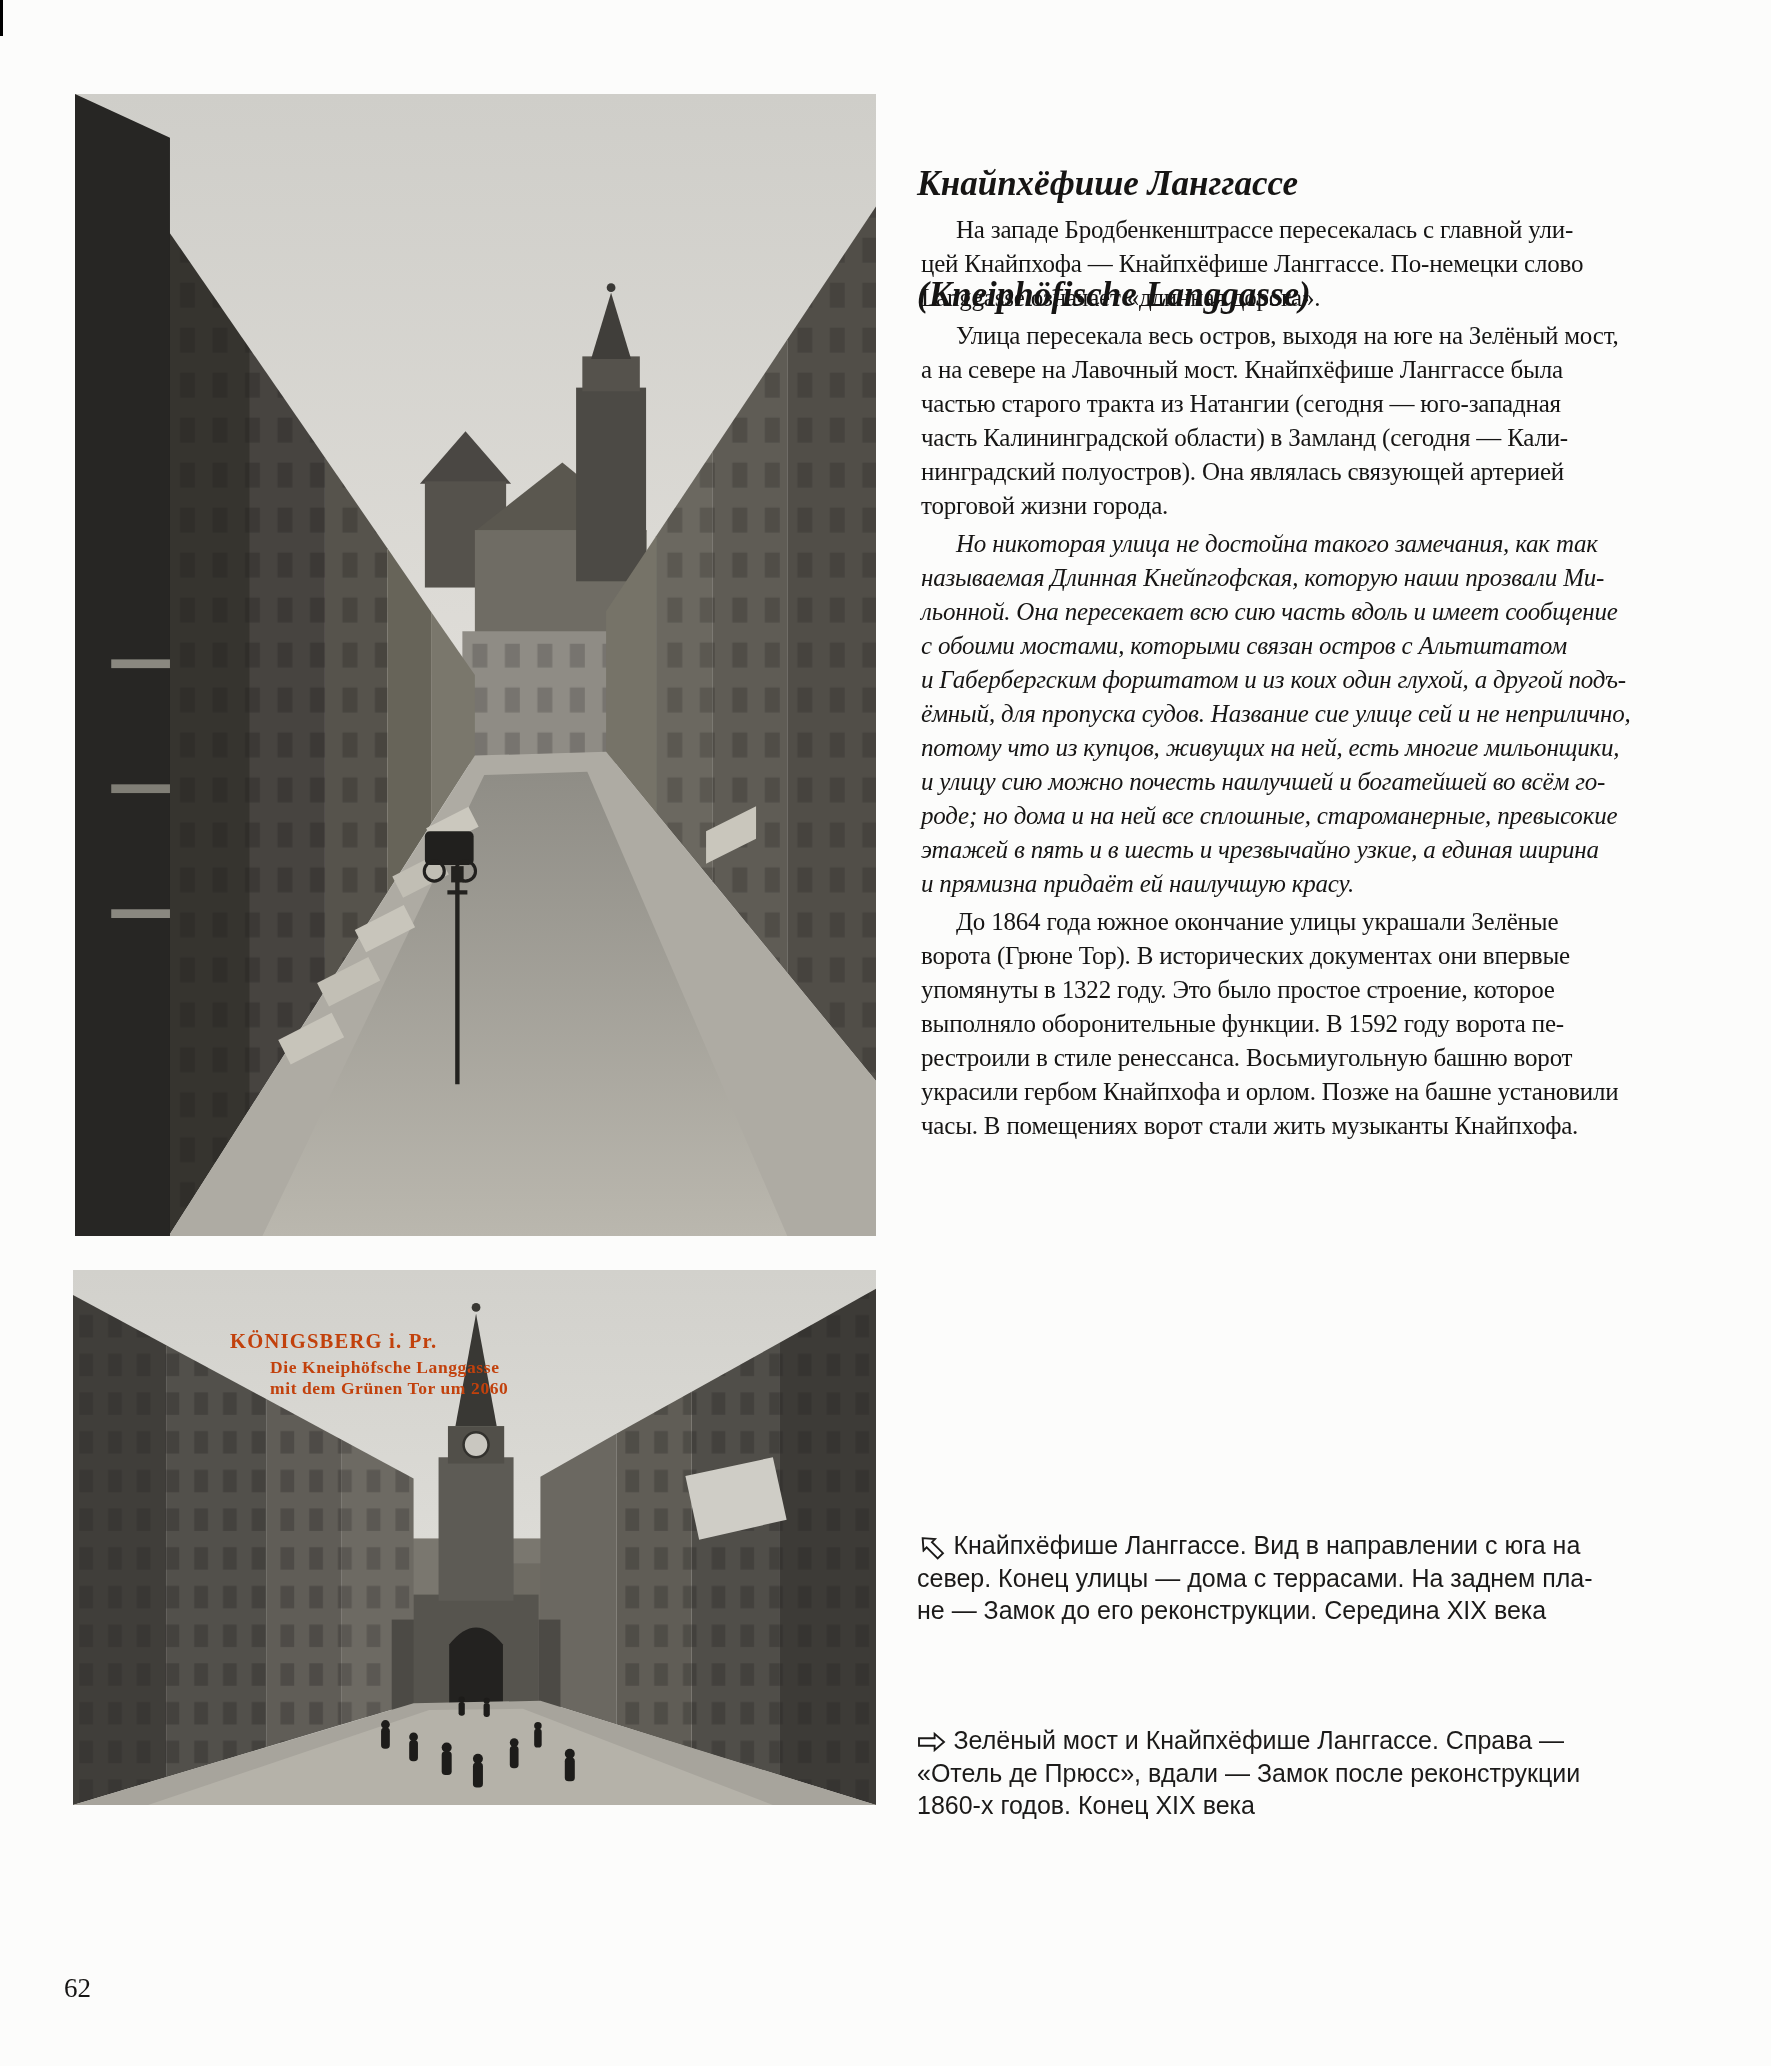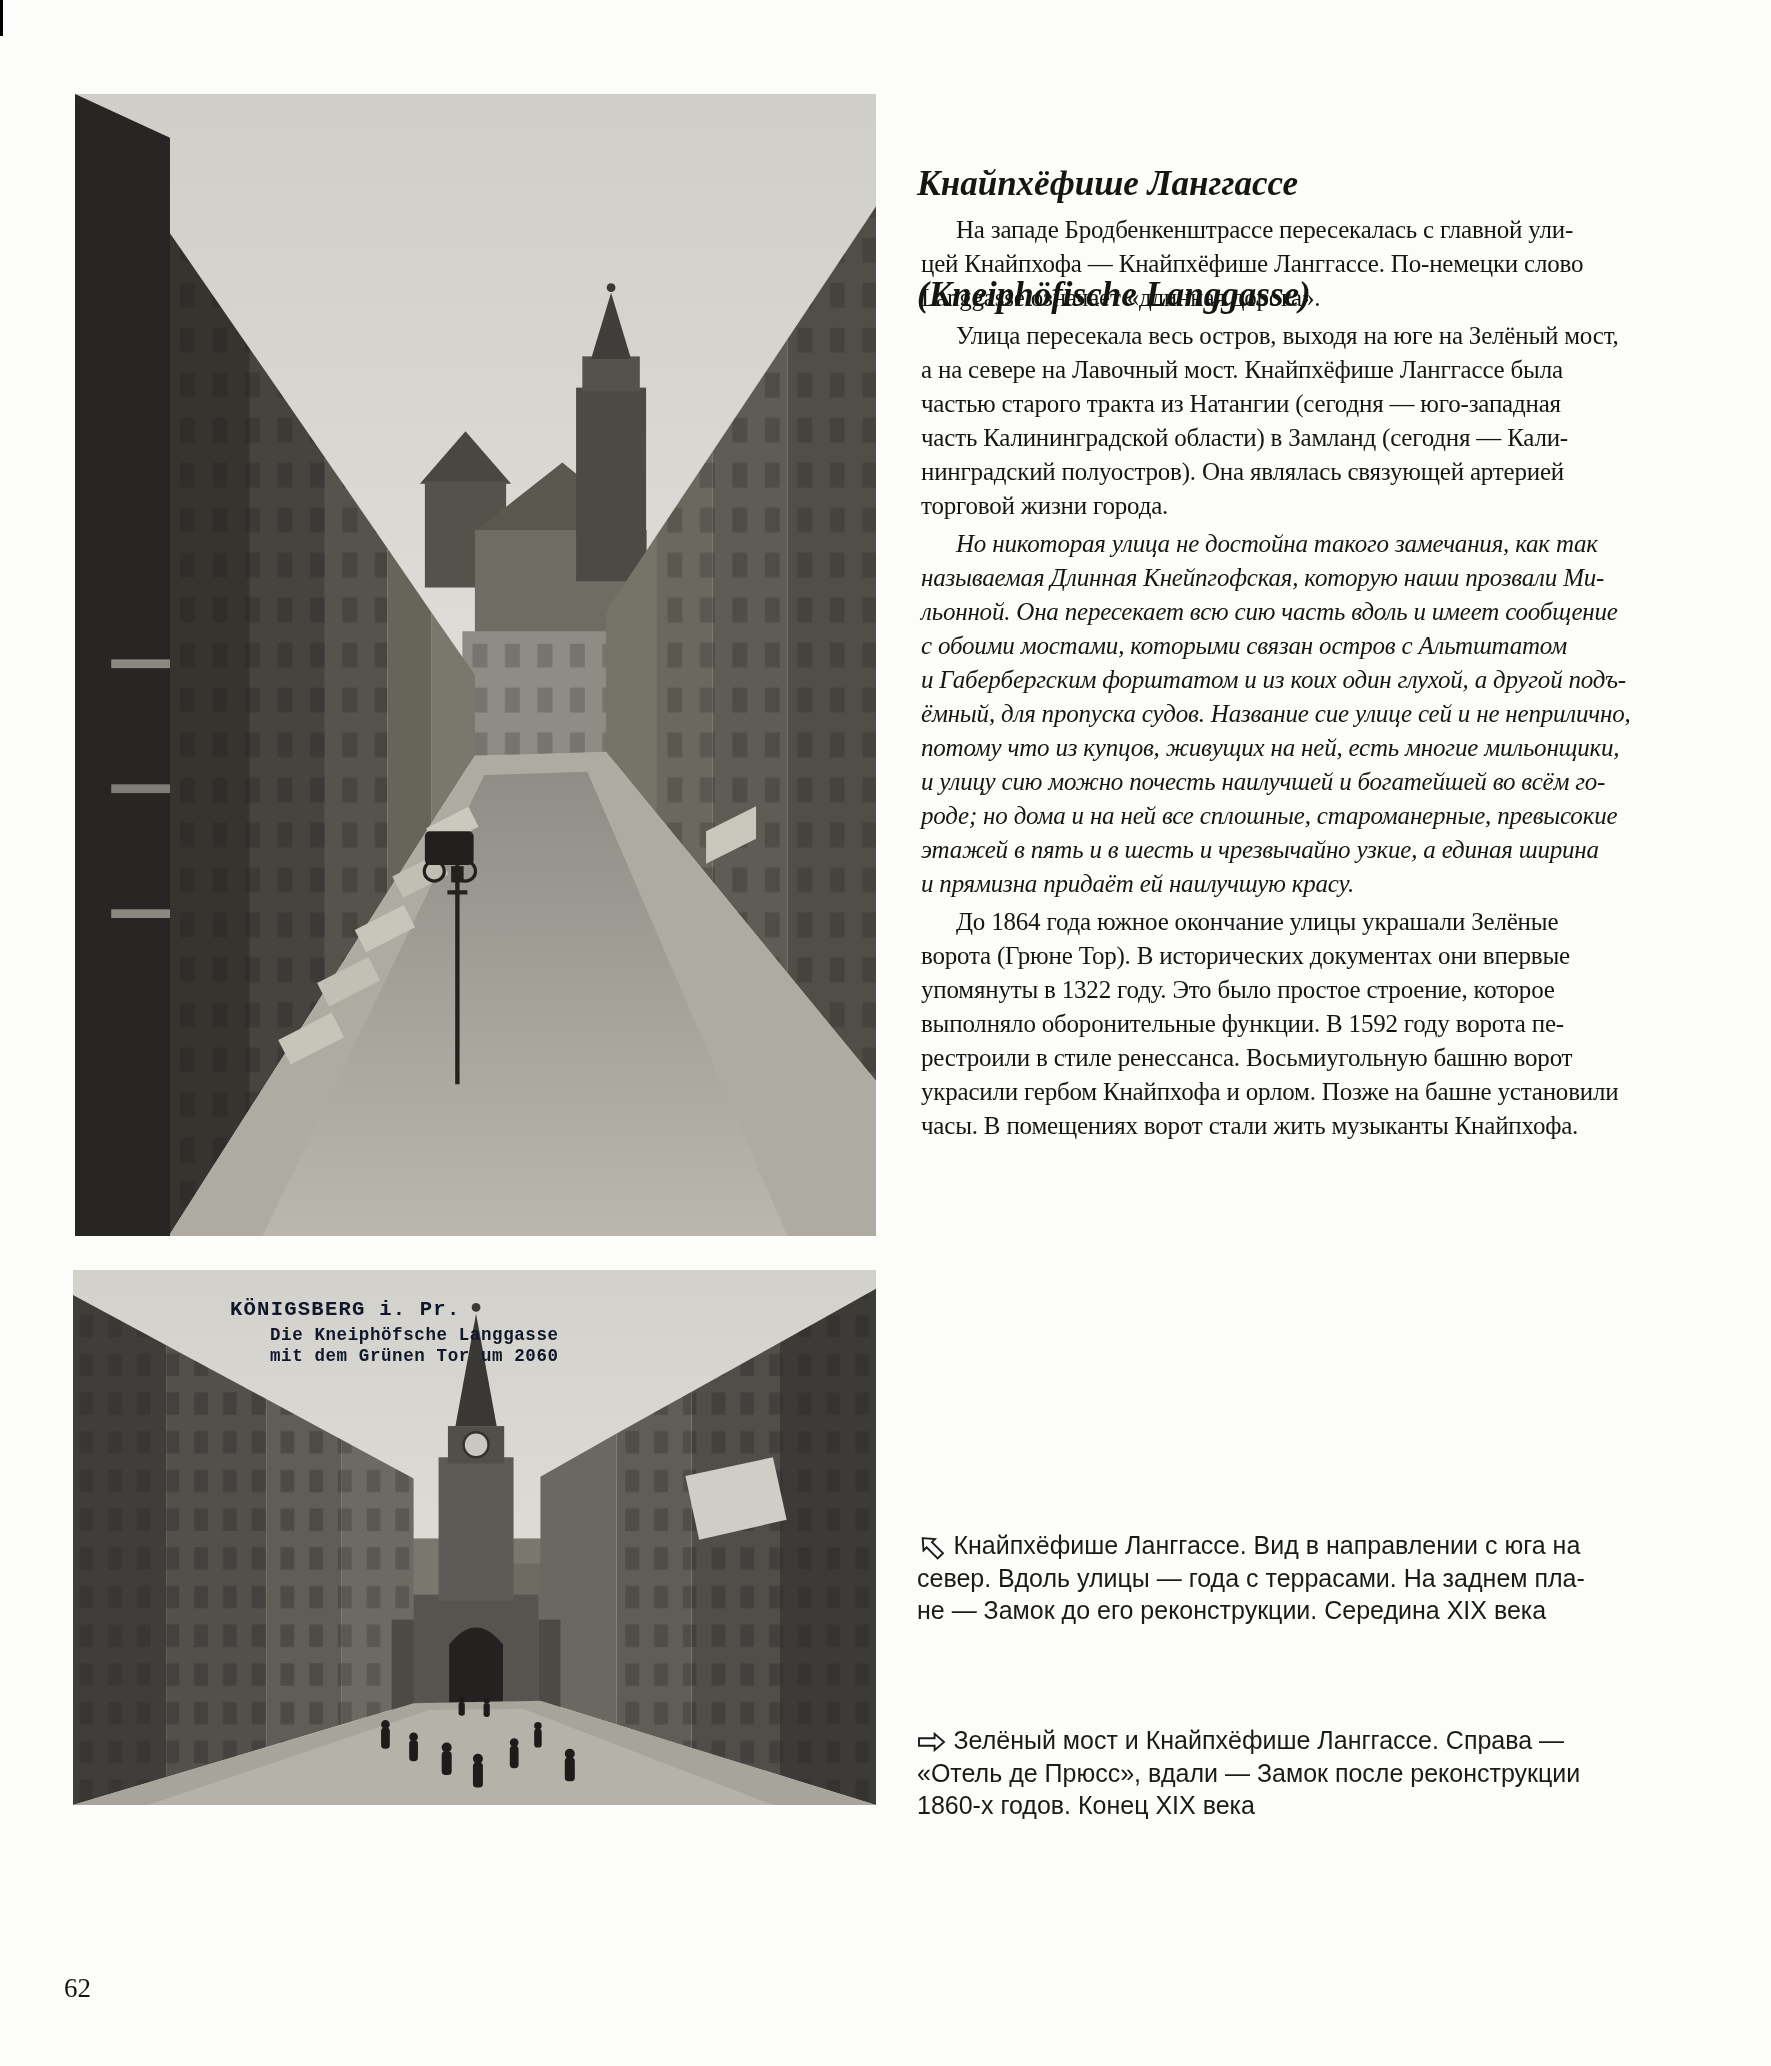--- a/index.html
+++ b/index.html
@@ -5,22 +5,22 @@
   html,body{margin:0;padding:0;background:#e9e9e7;}
   .page{position:relative;width:1771px;height:2066px;background:#fcfcfb;
         font-family:"Liberation Serif",serif;color:#161514;overflow:hidden;}
   .corner-mark{position:absolute;left:0;top:0;width:3.1px;height:36px;background:#000;}
 
   
   .photo{position:absolute;overflow:hidden;background:#d8d7d2;}
   .photo-top{left:75px;top:94px;width:801px;height:1142px;}
   .photo-bottom{left:73px;top:1270px;width:803px;height:535px;}
   .photo svg{display:block;width:100%;height:100%;}
-  .postcard-text{position:absolute;font-family:Liberation Mono, monospace;
-        font-weight:700;color:#0f172a;white-space:pre;}
+  .postcard-text{position:absolute;font-family:Liberation Serif, serif;
+        font-weight:700;color:#c2410c;white-space:pre;margin-top:32px;}
   .pc1{left:157px;top:27.5px;font-size:20.6px;letter-spacing:1.2px;}
   .pc2{left:197px;top:55px;font-size:17.5px;letter-spacing:0.6px;}
   .pc3{left:197px;top:76px;font-size:17.5px;letter-spacing:0.6px;}
 
   
   .text-col{position:absolute;left:917px;top:0;width:775px;}
   .title{position:absolute;top:91px;left:0;font-style:italic;font-weight:600;
          font-size:35px;line-height:37px;white-space:pre;}
   .body-text{position:absolute;top:209px;left:0;width:775px;
          font-size:25px;line-height:34px;letter-spacing:-0.2px;}
@@ -225,21 +225,21 @@
 выполняло оборонительные функции. В 1592 году ворота пе-
 рестроили в стиле ренессанса. Восьмиугольную башню ворот
 украсили гербом Кнайпхофа и орлом. Позже на башне установили
 часы. В помещениях ворот стали жить музыканты Кнайпхофа.</p>
     </div>
 
     <div class="caps caps-a">
       <p class="cap"><svg class="arrow nw" viewBox="0 0 46 32">
             <polygon points="3,16 18,3 18,10 43,10 43,22 18,22 18,29" fill="#ffffff" stroke="#1b1a19" stroke-width="3"></polygon>
           </svg><span class="cap-text">Кнайпхёфише Ланггассе. Вид в направлении с юга на
-север. Вдоль улицы — года с террасами. На заднем пла-
+север. Конец улицы — дома с террасами. На заднем пла-
 не — Замок до его реконструкции. Середина XIX века</span></p>
     </div>
 
     <div class="caps caps-b">
       <p class="cap"><svg class="arrow" viewBox="0 0 46 32">
             <polygon points="43,16 28,3 28,10 3,10 3,22 28,22 28,29" fill="#ffffff" stroke="#1b1a19" stroke-width="3"></polygon>
           </svg><span class="cap-text">Зелёный мост и Кнайпхёфише Ланггассе. Справа —
 «Отель де Прюсс», вдали — Замок после реконструкции
 1860-х годов. Конец XIX века</span></p>
     </div>

